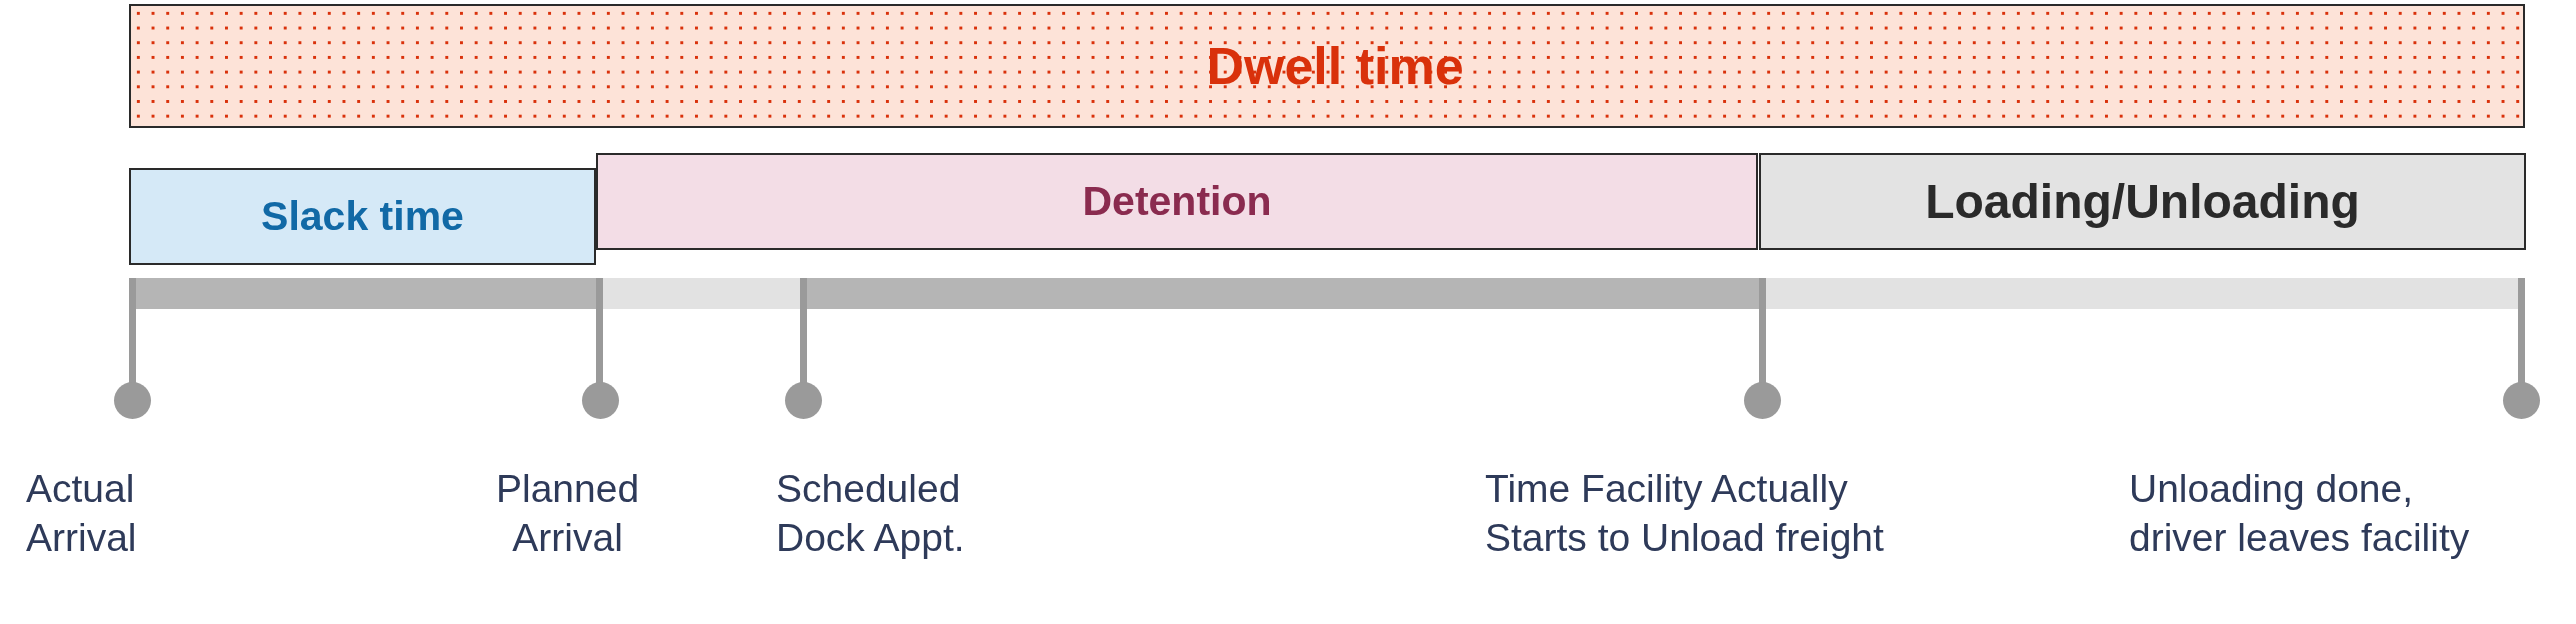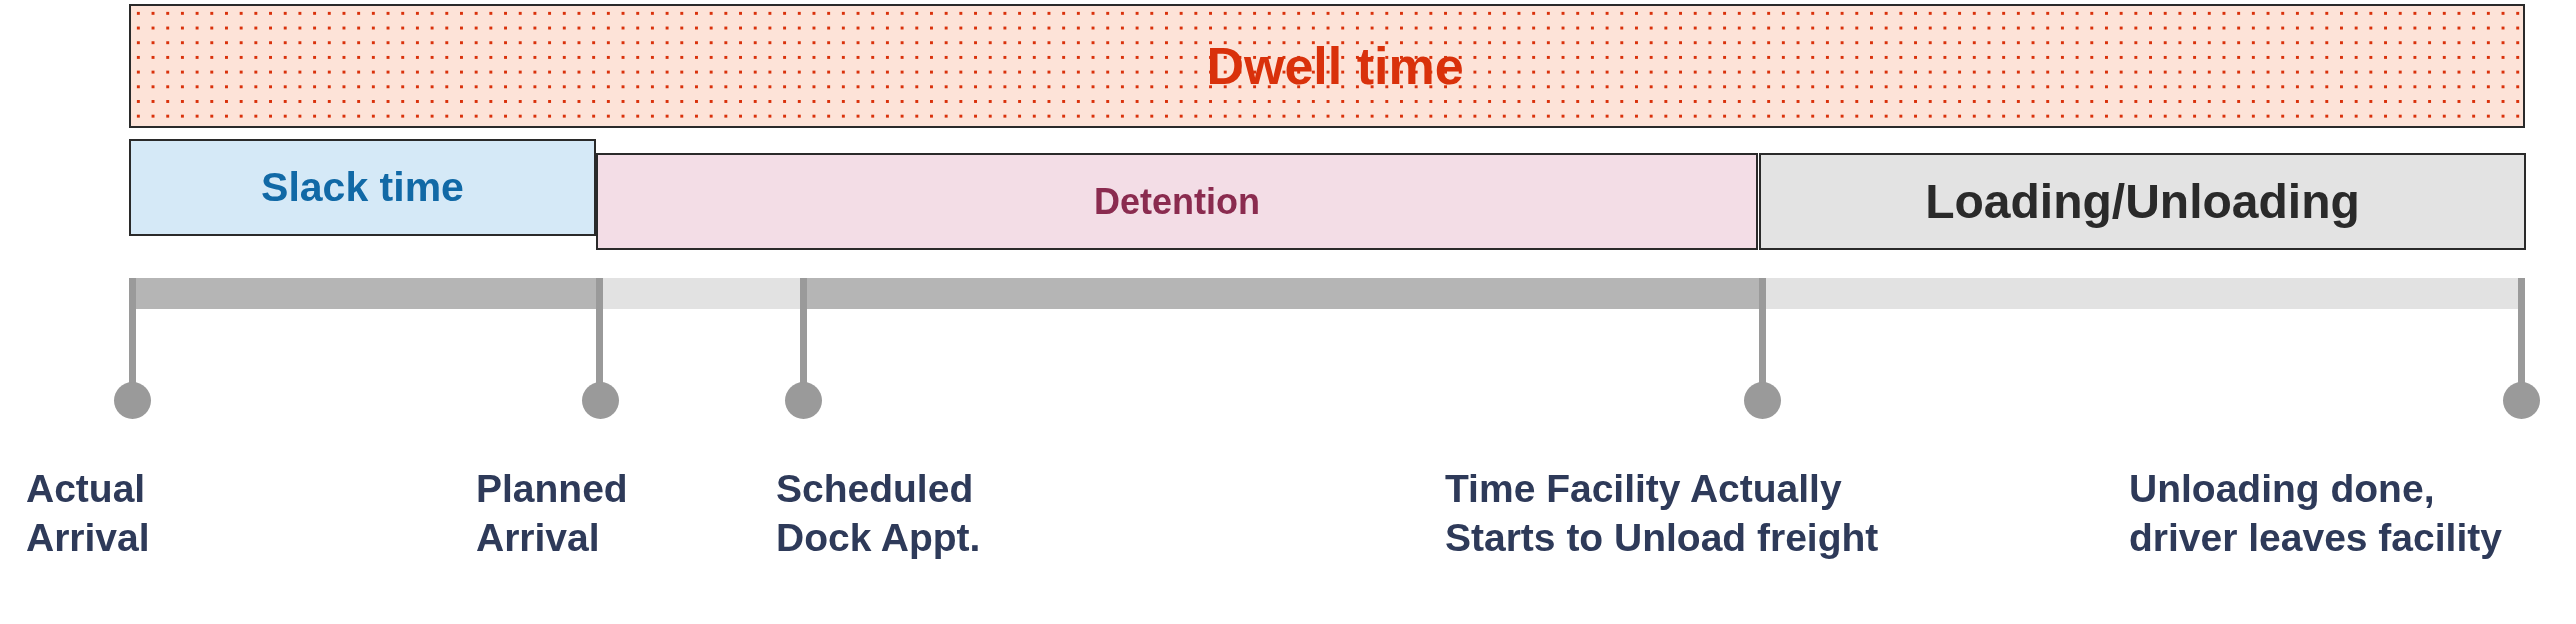--- a/index.html
+++ b/index.html
@@ -47,21 +47,21 @@
   .slack {
     border: 2.8px solid var(--border);
     background: var(--slack-bg);
     color: var(--slack-blue);
     font-size: 41px;
   }
   .detention {
     border: 2.8px solid var(--border);
     background: var(--detention-bg);
     color: var(--detention-maroon);
-    font-size: 36px;
+    font-size: 41px;
   }
   .loading {
     border: 2.8px solid var(--border);
     background: var(--loading-bg);
     color: var(--loading-black);
     font-size: 48px;
   }
   .axis-bg {
     position: absolute;
     background: #e2e2e2;
@@ -80,36 +80,36 @@
   .tick-dot {
     position: absolute;
     width: 37px;
     height: 37px;
     border-radius: 50%;
     background: var(--axis-dark);
   }
   .tick-label {
     position: absolute;
     color: var(--label-navy);
-    font-weight: 700;
+    font-weight: 400;
     font-size: 39px;
     line-height: 1.25;
     white-space: pre;
   }
 </style>
 </head>
 <body>
 
 <div class="canvas">
 
   <div class="bar dwell" style="left:129px; top:3.7px; width:2396px; height:124px;">
     <span>Dwell time</span>
   </div>
 
-  <div class="bar slack" style="left:129px; top:139px; width:467px; height:97px;">
+  <div class="bar slack" style="left:129px; top:168px; width:467px; height:97px;">
     <span>Slack time</span>
   </div>
   <div class="bar detention" style="left:596px; top:153px; width:1162px; height:97px;">
     <span>Detention</span>
   </div>
   <div class="bar loading" style="left:1759px; top:153px; width:767px; height:97px;">
     <span>Loading/Unloading</span>
   </div>
 
   <div class="axis-bg" style="left:129px; top:278px; width:2396px;"></div>
@@ -117,31 +117,31 @@
   <div class="axis-seg" style="left:132px; top:278px; width:465px;"></div>
   <div class="axis-seg" style="left:800px; top:278px; width:959px;"></div>
 
   <div class="tick-stem" style="left:129px; top:278px; height:111px;"></div>
   <div class="tick-dot" style="left:114px; top:382px;"></div>
   <div class="tick-label" style="left:26px; top:465px;">Actual
 Arrival</div>
 
   <div class="tick-stem" style="left:596px; top:278px; height:111px;"></div>
   <div class="tick-dot" style="left:582px; top:382px;"></div>
-  <div class="tick-label" style="left:476px; top:465px;">Planned
+  <div class="tick-label" style="left:496px; top:465px;text-align:center;">Planned
 Arrival</div>
 
   <div class="tick-stem" style="left:800px; top:278px; height:111px;"></div>
   <div class="tick-dot" style="left:785px; top:382px;"></div>
   <div class="tick-label" style="left:756px; top:465px;margin-left:20px;">Scheduled
 Dock Appt.</div>
 
   <div class="tick-stem" style="left:1759px; top:278px; height:111px;"></div>
   <div class="tick-dot" style="left:1744px; top:382px;"></div>
-  <div class="tick-label" style="left:1445px; top:465px;">Time Facility Actually
+  <div class="tick-label" style="left:1485px; top:465px;">Time Facility Actually
 Starts to Unload freight</div>
 
   <div class="tick-stem" style="left:2518px; top:278px; height:111px;"></div>
   <div class="tick-dot" style="left:2503px; top:382px;"></div>
   <div class="tick-label" style="left:2129px; top:465px;">Unloading done,
 driver leaves facility</div>
 
 </div>
 
 

